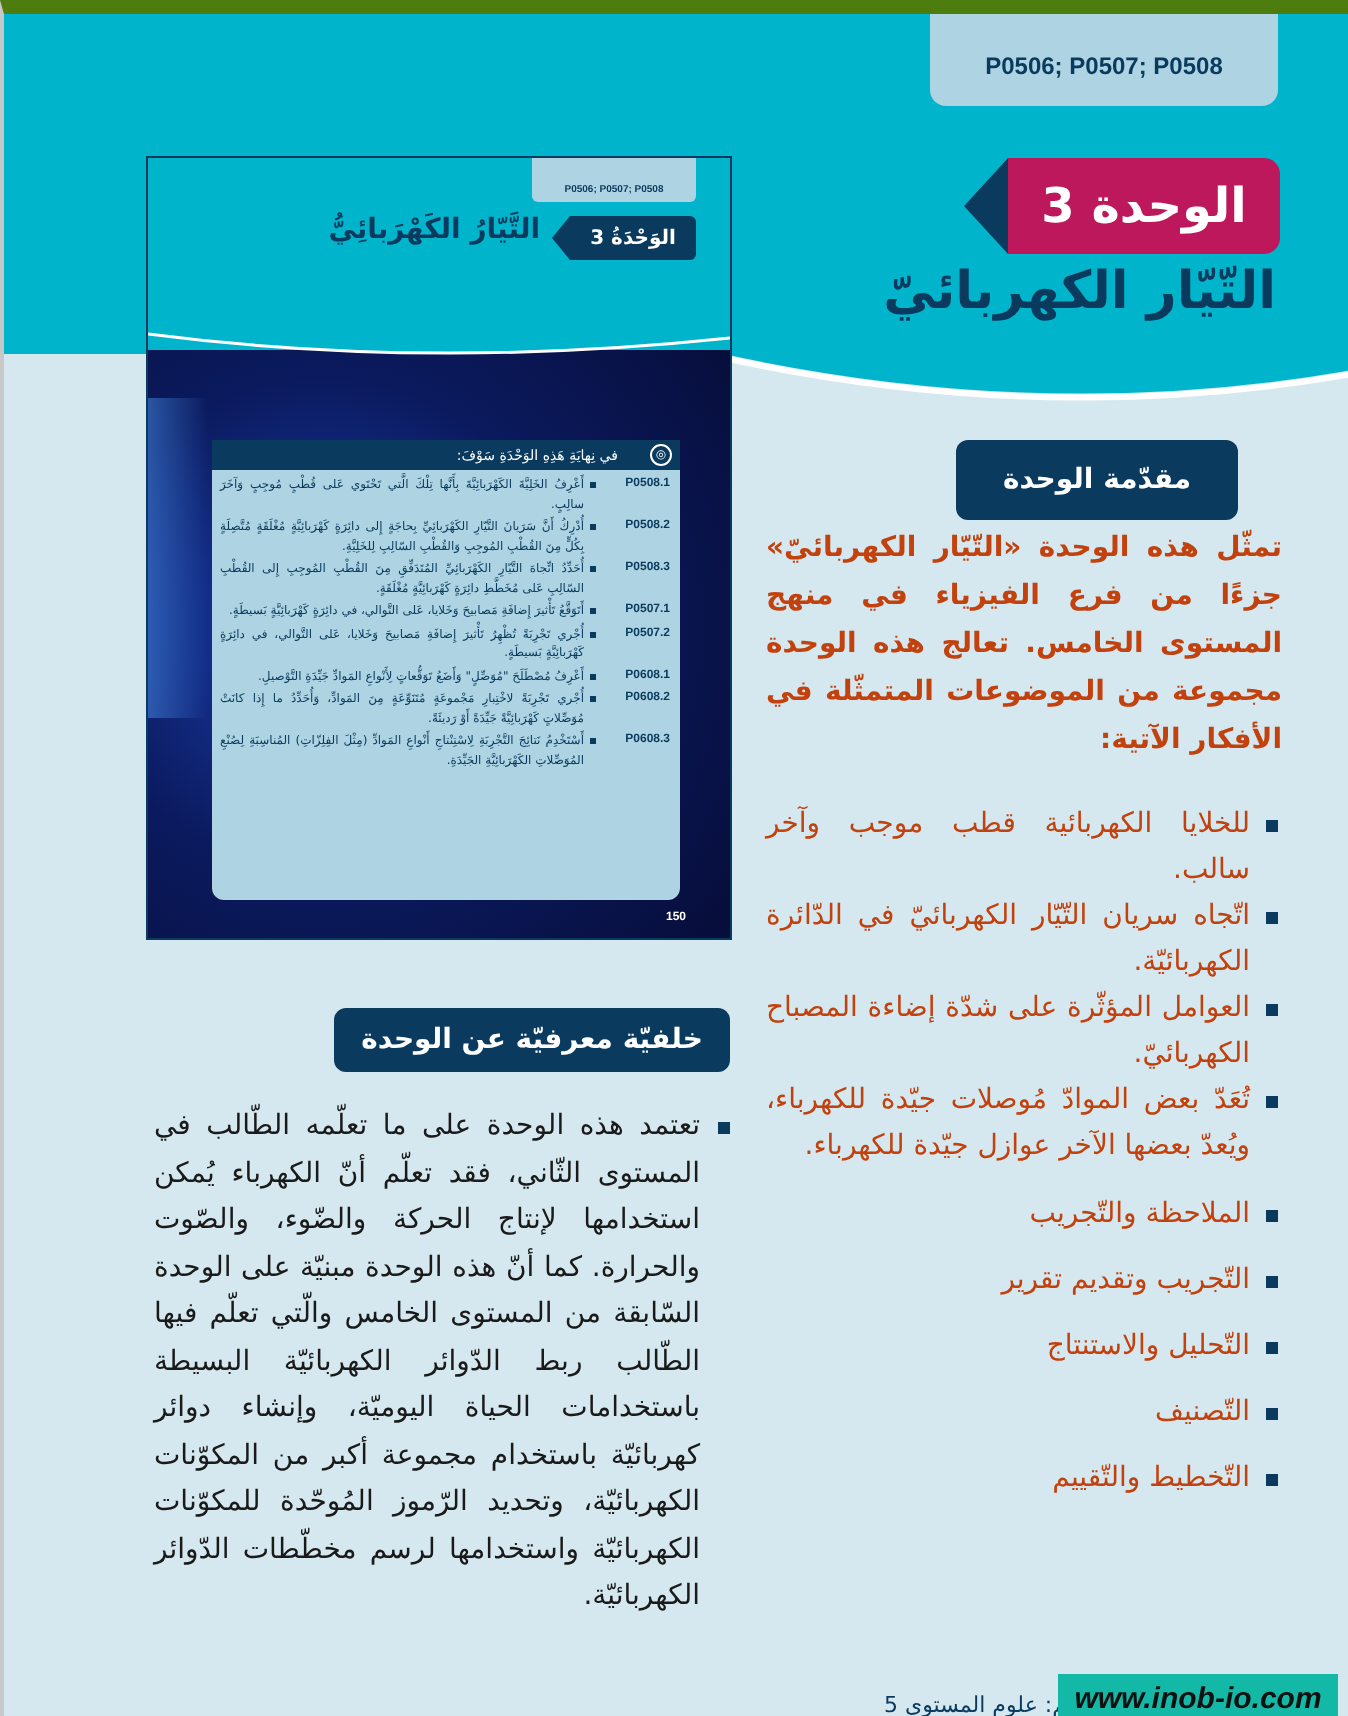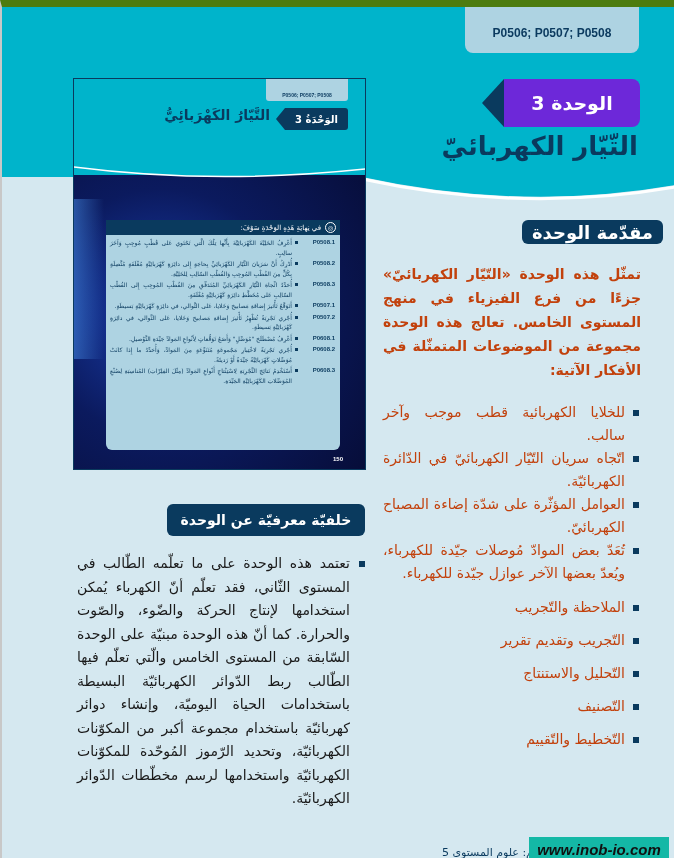--- a/index.html
+++ b/index.html
@@ -21,22 +21,22 @@
     position: absolute; left: 0; top: 130px; width: 674px; height: 100px;
   }
   .code-tab {
     position: absolute; left: 463px; top: 0; width: 174px; height: 46px;
     background: #aed3e2; border-radius: 0 0 8px 8px;
     display: flex; align-items: flex-end; justify-content: center; padding-bottom: 13px;
     font-family: "Liberation Sans", sans-serif; font-weight: bold; font-size: 12px; color: #0b3a5f;
   }
   .unit-badge {
     position: absolute; left: 502px; top: 72px; width: 136px; height: 48px;
-    background: #6d28d9; border-radius: 0 8px 8px 0;
-    color: #fff; font-weight: bold; font-size: 19px;
+    background: #be185d; border-radius: 0 8px 8px 0;
+    color: #fff; font-weight: bold; font-size: 24px;
     display: flex; align-items: center; justify-content: center; direction: rtl;
   }
   .unit-badge::before {
     content: ""; position: absolute; left: -22px; top: 0;
     border-top: 24px solid transparent; border-bottom: 24px solid transparent;
     border-right: 22px solid #0a3a5e;
   }
   .unit-title {
     position: absolute; right: 36px; top: 124px;
     font-weight: bold; font-size: 26px; color: #0a3a5e; direction: rtl;
@@ -75,21 +75,21 @@
   .thumb-glow {
     position: absolute; left: 0; top: 120px; width: 30px; height: 160px;
     background: linear-gradient(90deg, rgba(80,160,255,0.45), rgba(0,0,0,0));
   }
   .obj-box {
     position: absolute; left: 32px; top: 141px; width: 234px; height: 230px;
     background: #aed3e2; border-radius: 0 0 6px 6px; overflow: hidden;
   }
   .obj-head {
     height: 15px; background: #0a3a5e; color: #fff; font-size: 7px; direction: rtl;
-    display: flex; align-items: center; padding-right: 4px; gap: 4px;
+    display: flex; align-items: center; padding-right: 4px; gap: 16px;
   }
   .obj-head .ico {
     width: 11px; height: 11px; border: 1px solid #fff; border-radius: 50%;
     font-size: 6px; display: flex; align-items: center; justify-content: center;
   }
   .obj-list { list-style: none; padding: 3px 5px 0 4px; direction: rtl; }
   .obj-list li {
     display: flex; direction: rtl; font-size: 6px; line-height: 9.5px; color: #0a3a5e; margin-bottom: 2px;
   }
   .obj-list .code {
@@ -101,21 +101,21 @@
   .thumb-pagenum {
     position: absolute; left: 259px; top: 377px; font-size: 6px; color: #fff;
     font-family: "Liberation Sans", sans-serif; font-weight: bold;
   }
 
   
   .sec-head {
     position: absolute; background: #0a3a5e; color: #fff; font-weight: bold; border-radius: 6px;
     display: flex; align-items: center; justify-content: center; direction: rtl;
   }
-  .sec-intro { left: 520px; top: 213px; width: 141px; height: 24px; font-size: 18px; }
+  .sec-intro { left: 476px; top: 213px; width: 141px; height: 40px; font-size: 14px; }
   .sec-bg { left: 165px; top: 497px; width: 198px; height: 32px; font-size: 14px; }
 
   
   .intro {
     position: absolute; left: 381px; top: 255px; width: 258px; direction: rtl;
     font-size: 14px; line-height: 24px; color: #c2410c;
   }
   .intro p.lead { font-weight: bold; text-align: justify; text-align-last: right; }
   .bullets { list-style: none; margin-top: 19px; }
   .bullets li { position: relative; padding-right: 16px; text-align: justify; line-height: 23px; }

